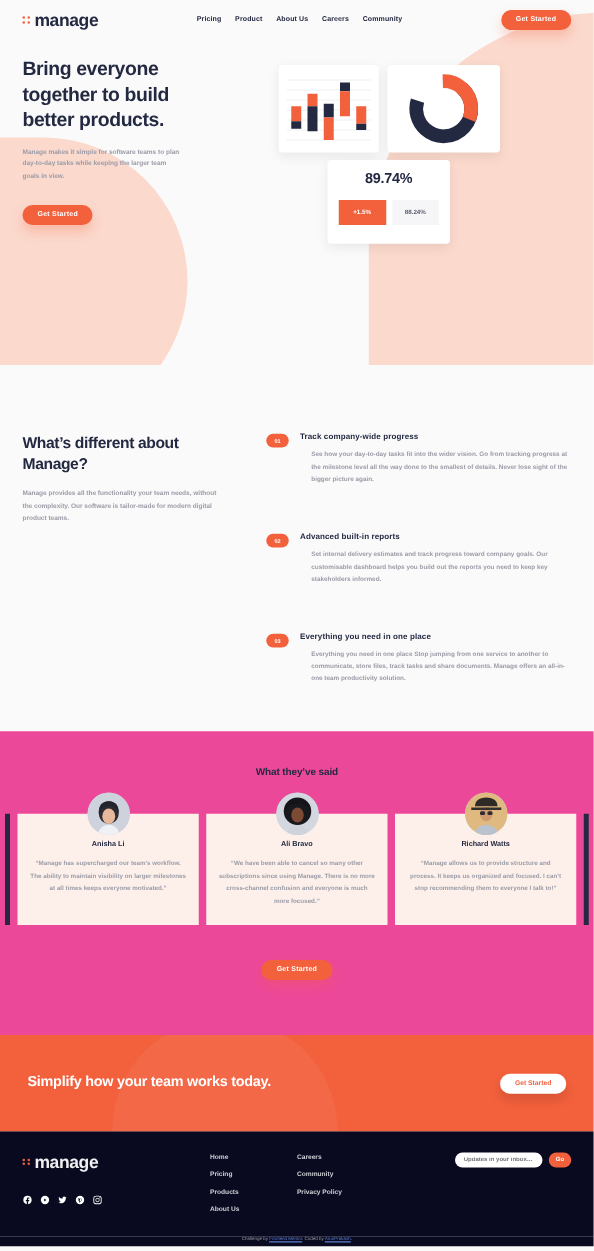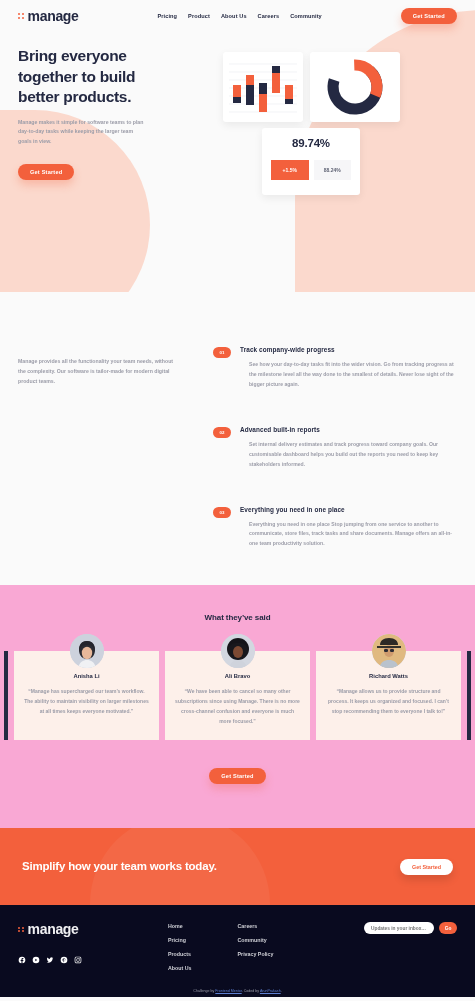--- a/index.html
+++ b/index.html
@@ -77,21 +77,21 @@
   .feat-item { display: flex; margin-bottom: 36px; }
   .feat-num {
     flex: 0 0 18px; height: 11px; background: #f3603c; color: #fff; border-radius: 8px;
     font-size: 4.4px; font-weight: bold; display: flex; align-items: center; justify-content: center;
     margin-right: 9px; margin-top: 1px;
   }
   .feat-title { font-size: 6.4px; font-weight: bold; color: #242942; letter-spacing: .1px; }
   .feat-body { margin-top: 7px; margin-left: 9px; font-size: 5.1px; line-height: 1.95; color: #9b9ca8; font-weight: bold; }
 
   
-  .testi-wrap { padding-top: 28px; background: #f9a8d4; }
+  .testi-wrap { padding-top: 28px; background: #ec4899; }
   .testi-h2 { text-align: center; font-size: 8px; font-weight: bold; color: #242942; letter-spacing: -.1px; }
   .testi-rail { display: flex; gap: 6px; margin-top: 29px; padding: 0 4px; }
   .testi {
     flex: 1; background: #fdf0ea; padding: 18px 10px 14px 10px; position: relative; text-align: center;
   }
   .testi.edge { background: #242942; flex: 0 0 4px; padding: 0; }
   .avatar {
     position: absolute; left: 50%; top: -17px; transform: translateX(-50%);
     width: 34px; height: 34px; border-radius: 50%; overflow: hidden; background: #cfd3de;
   }
@@ -215,20 +215,21 @@
             <div class="stat-a">+1.5%</div>
             <div class="stat-b">88.24%</div>
           </div>
         </div>
       </div>
     </div>
   </section>
 
   <section class="features">
     <div class="feat-left">
+      <h2 class="feat-h2">What’s different about Manage?</h2>
       <p class="feat-lead">Manage provides all the functionality your team needs, without the complexity. Our software is tailor-made for modern digital product teams.</p>
     </div>
     <div class="feat-right">
 
       <div class="feat-item">
         <div class="feat-num">01</div>
         <div>
           <div class="feat-title">Track company-wide progress</div>
           <div class="feat-body">See how your day-to-day tasks fit into the wider vision. Go from tracking progress at the milestone level all the way done to the smallest of details. Never lose sight of the bigger picture again.</div>
         </div>

